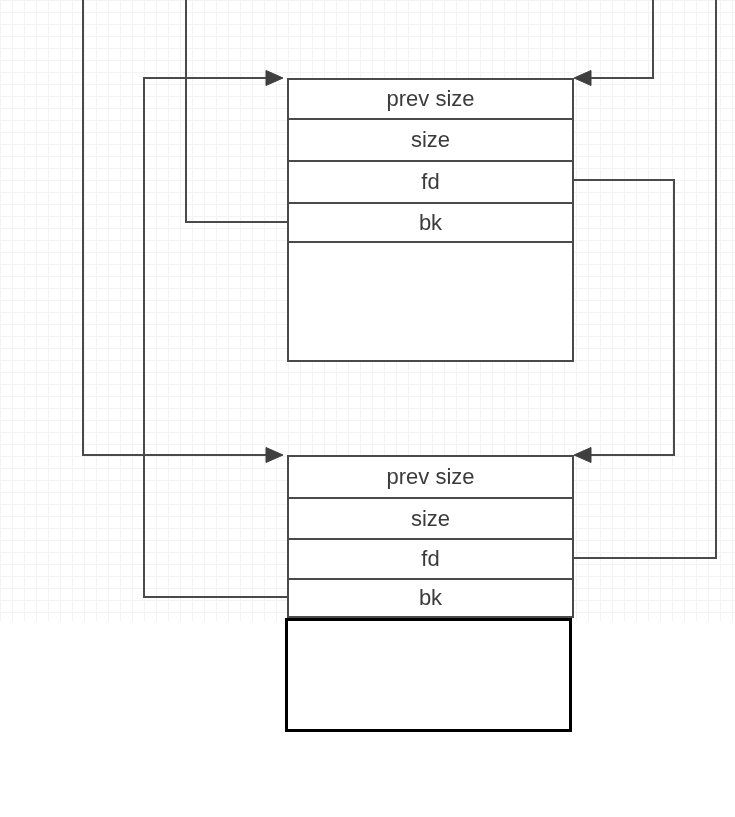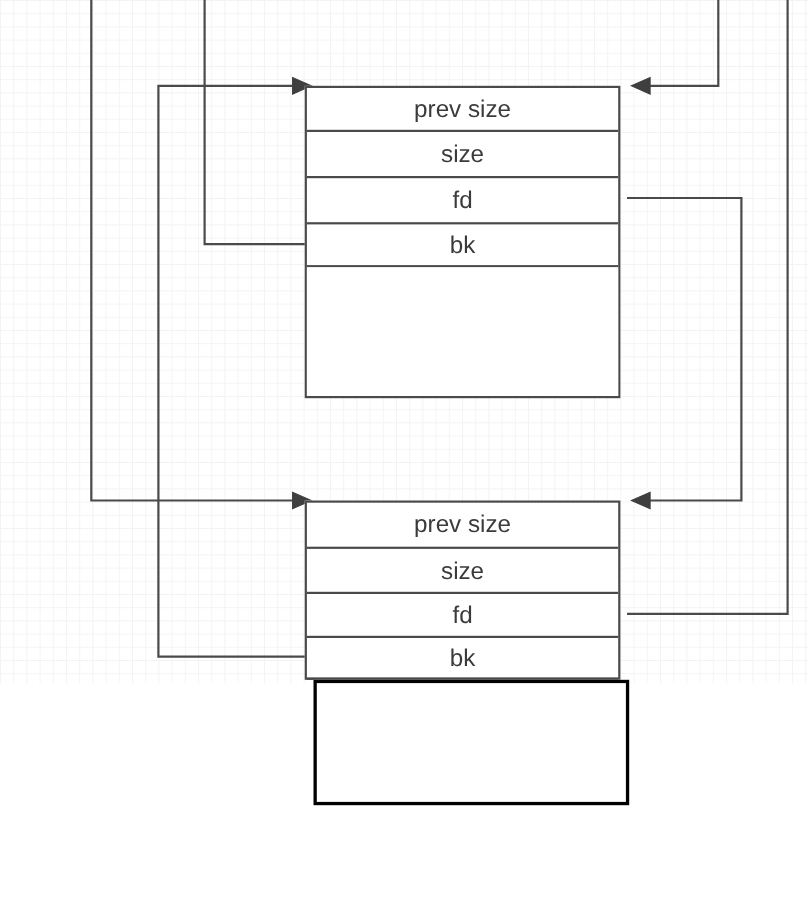--- a/index.html
+++ b/index.html
@@ -37,21 +37,21 @@
     fill: none;
     stroke: #4a4a4a;
     stroke-width: 2;
   }
   #edges polygon {
     fill: #3f3f3f;
     stroke: #3f3f3f;
   }
   .chunk {
     position: absolute;
-    left: 277px;
+    left: 287px;
     width: 287px;
     border: 2px solid #4a4a4a;
     box-sizing: border-box;
     background: #ffffff;
     display: flex;
     flex-direction: column;
   }
   #chunk-upper { top: 78px;  height: 284px; }
   #chunk-lower { top: 455px; height: 163px; }
   .chunk .row {

